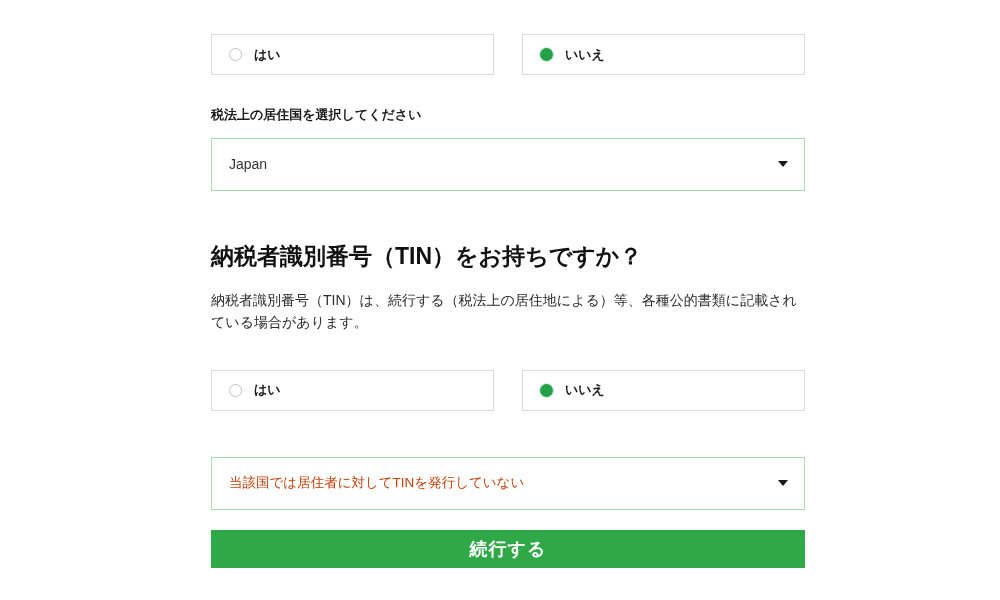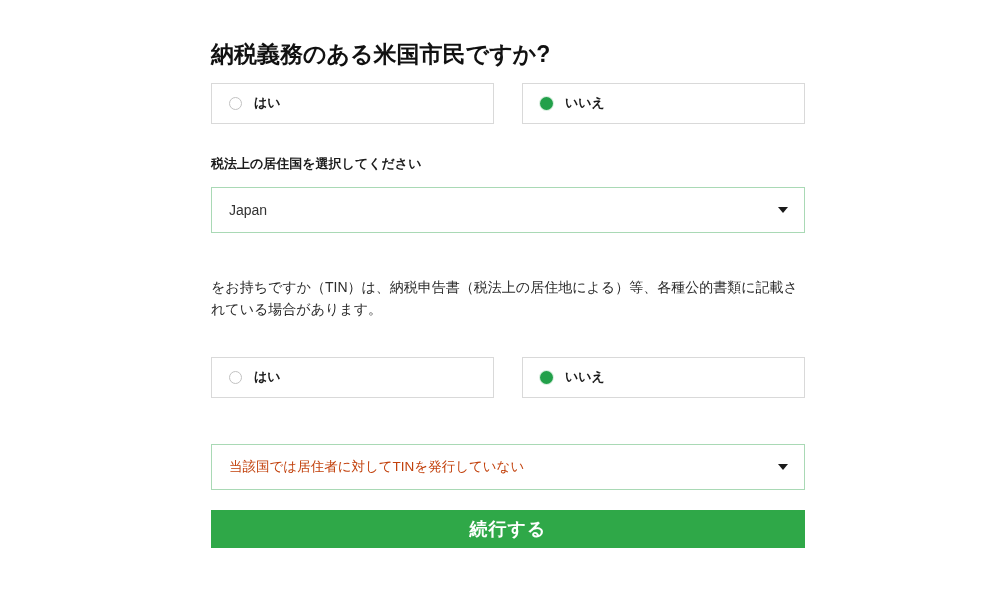--- a/index.html
+++ b/index.html
@@ -92,21 +92,21 @@
     font-size: 13px;
     font-weight: bold;
     color: #1a1a1a;
     margin-left: 12px;
     white-space: nowrap;
   }
 
   
   .select-box {
     position: relative;
-    height: 46px;
+    height: 53px;
     box-sizing: border-box;
     border: 1px solid #a9d9b5;
     background: #ffffff;
     display: flex;
     align-items: center;
     padding: 0 34px 0 17px;
     cursor: pointer;
   }
   .select-value {
     font-size: 13.5px;
@@ -158,21 +158,20 @@
   .gap-36 { height: 36px; }
 </style>
 </head>
 <body>
 
 <div class="page">
   <div class="content">
 
     <div class="gap-20"></div>
 
-    <h1 class="heading h1-top">納税義務のある米国市民ですか?</h1>
 
     <div class="gap-14"></div>
 
     <div class="option-row">
       <div class="option-box">
         <span class="radio-mark off"></span>
         <span class="option-label">はい</span>
       </div>
       <div class="option-box">
         <span class="radio-mark on"></span>
@@ -186,24 +185,25 @@
 
     <div class="gap-14"></div>
 
     <div class="select-box">
       <span class="select-value latin">Japan</span>
       <span class="chevron"></span>
     </div>
 
     <div class="gap-25"></div>
 
+    <h1 class="heading h2-top">納税者識別番号（TIN）をお持ちですか？</h1>
 
     <div class="gap-18"></div>
 
-    <p class="description">をお持ちですか（TIN）は、納税申告書（税法上の居住地による）等、各種公的書類に記載されている場合があります。</p>
+    <p class="description">納税者識別番号（TIN）は、続行する（税法上の居住地による）等、各種公的書類に記載されている場合があります。</p>
 
     <div class="gap-36"></div>
 
     <div class="option-row">
       <div class="option-box">
         <span class="radio-mark off"></span>
         <span class="option-label">はい</span>
       </div>
       <div class="option-box">
         <span class="radio-mark on"></span>

